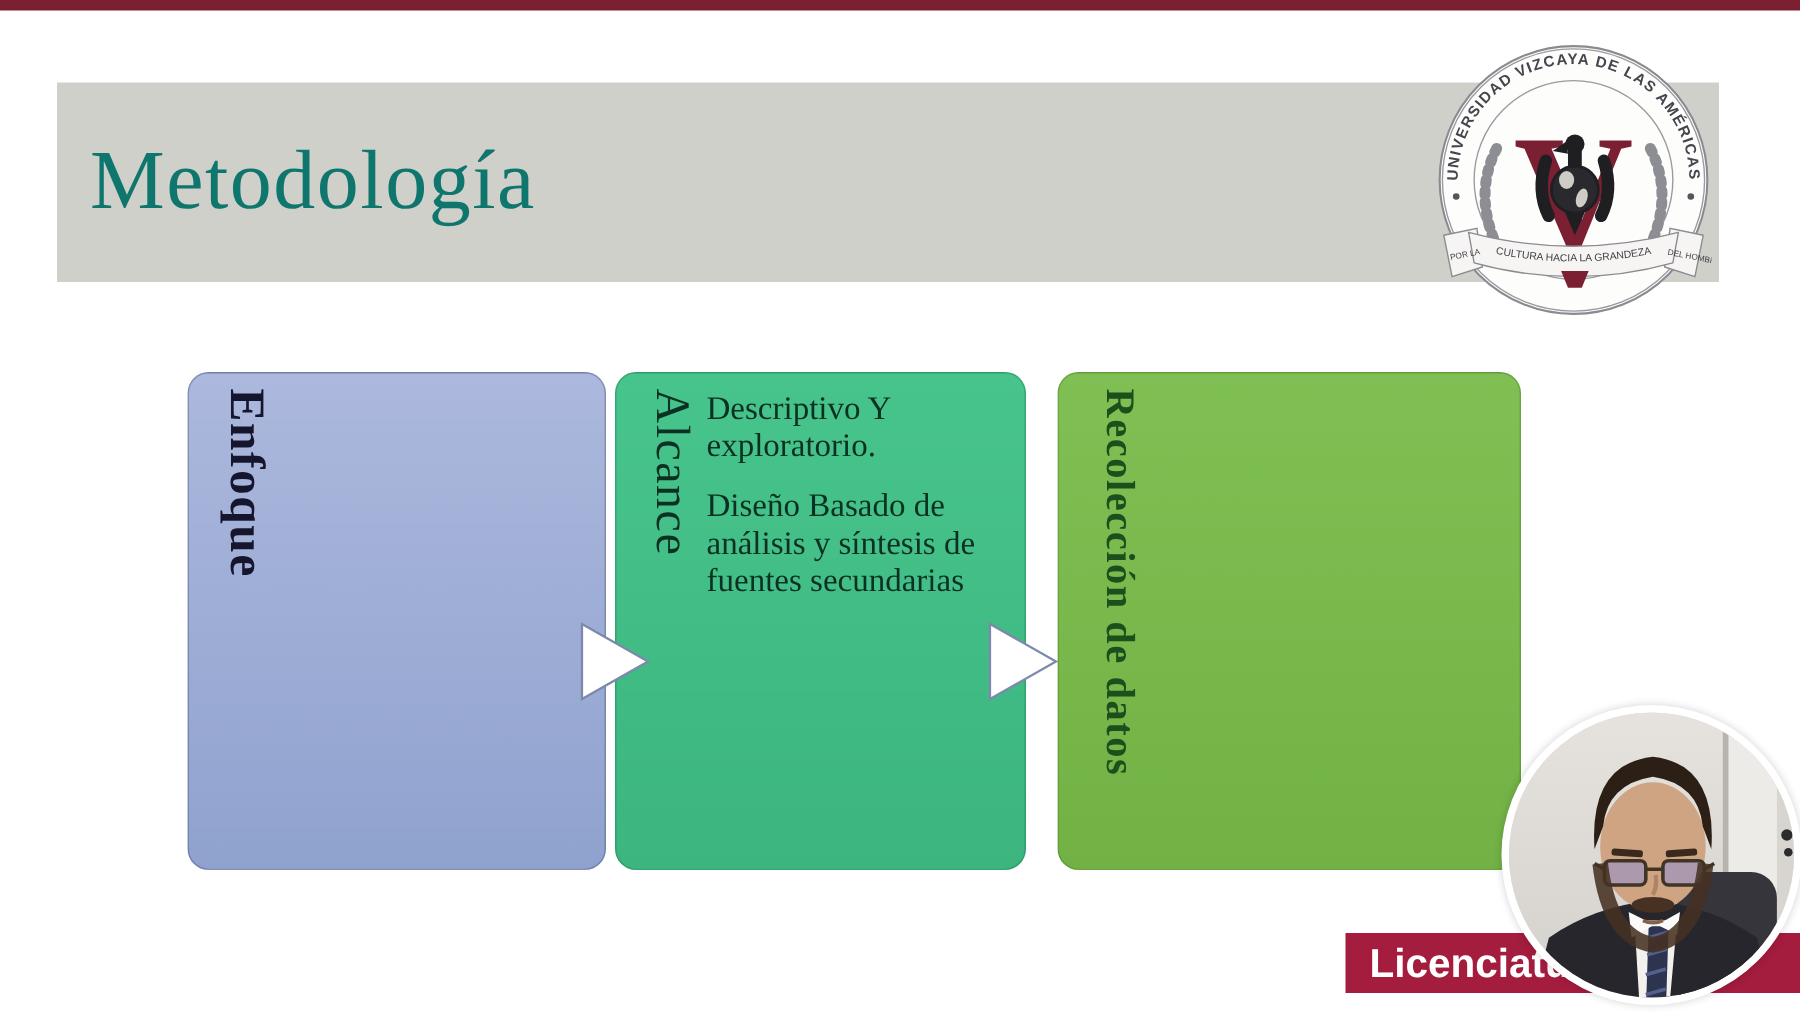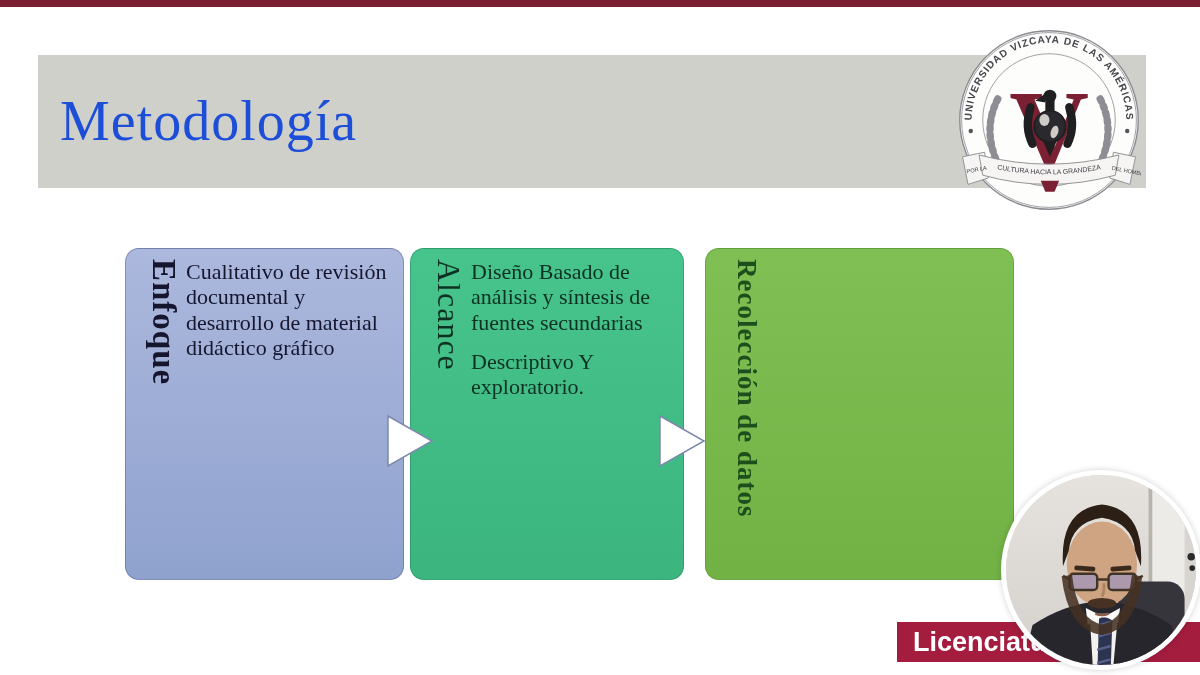--- a/index.html
+++ b/index.html
@@ -60,21 +60,21 @@
   .webcam svg{display:block;width:100%;height:100%;}
 </style>
 </head>
 <body>
 
 <div id="stage">
 
   <div class="top-bar" style="background: rgb(123, 32, 51);"></div>
 
   <div class="title-banner" style="background: rgb(208, 208, 203);">
-    <div class="slide-title" style="color: #1d4ed8;">Metodología</div>
+    <div class="slide-title" style="color: #0f766e;">Metodología</div>
   </div>
 
   <svg class="seal" viewBox="0 0 200 200">
     <circle cx="100" cy="100" r="97" fill="#fdfdfc" stroke="#8a8a90" stroke-width="1.5"></circle>
     <circle cx="100" cy="100" r="95" fill="none" stroke="#9a9aa0" stroke-width="1"></circle>
     <circle cx="100" cy="100" r="72" fill="none" stroke="#9a9aa0" stroke-width="1"></circle>
     <defs>
       <path id="arcTop" d="M 16,100 A 84,84 0 0 1 184,100" fill="none"></path>
       <path id="ribbonArc" d="M 28,150 Q 100,168 172,150" fill="none"></path>
     </defs>
@@ -109,30 +109,27 @@
         <textPath href="#ribbonArc" startOffset="50%" text-anchor="middle">CULTURA HACIA LA GRANDEZA</textPath>
       </text>
       <text x="11" y="158" font-family="Liberation Sans, sans-serif" font-size="6" fill="#3f3f46" transform="rotate(-11 11 158)">POR LA</text>
       <text x="168" y="154" font-family="Liberation Sans, sans-serif" font-size="6" fill="#3f3f46" transform="rotate(11 168 154)">DEL HOMBRE</text>
       <polygon points="91,166 111,166 106,178 96,178" fill="#7b2033"></polygon>
     </g>
   </svg>
 
   <div class="step step1" style="background: linear-gradient(rgb(172, 184, 221), rgb(143, 162, 206)); color: rgb(21, 21, 46);">
     <div class="step-label">Enfoque</div>
-    <div class="step-content">
-      <p>Cualitativo de revisión documental y desarrollo de material didáctico gráfico</p>
-    </div>
   </div>
 
   <div class="step step2" style="background: linear-gradient(rgb(71, 196, 140), rgb(60, 181, 127)); color: rgb(12, 49, 34);">
     <div class="step-label">Alcance</div>
     <div class="step-content">
+      <p>Descriptivo Y exploratorio.</p>
       <p>Diseño Basado de análisis y síntesis de fuentes secundarias</p>
-      <p>Descriptivo Y exploratorio.</p>
     </div>
   </div>
 
   <div class="step step3" style="background: linear-gradient(rgb(127, 191, 83), rgb(114, 178, 69)); color: rgb(29, 79, 28);">
     <div class="step-label">Recolección de datos</div>
   </div>
 
   <svg class="arrow arrow1" viewBox="0 0 48 54">
     <polygon points="2,2 46,27 2,52" fill="#ffffff" stroke="#7d88ac" stroke-width="1.5"></polygon>
   </svg>

